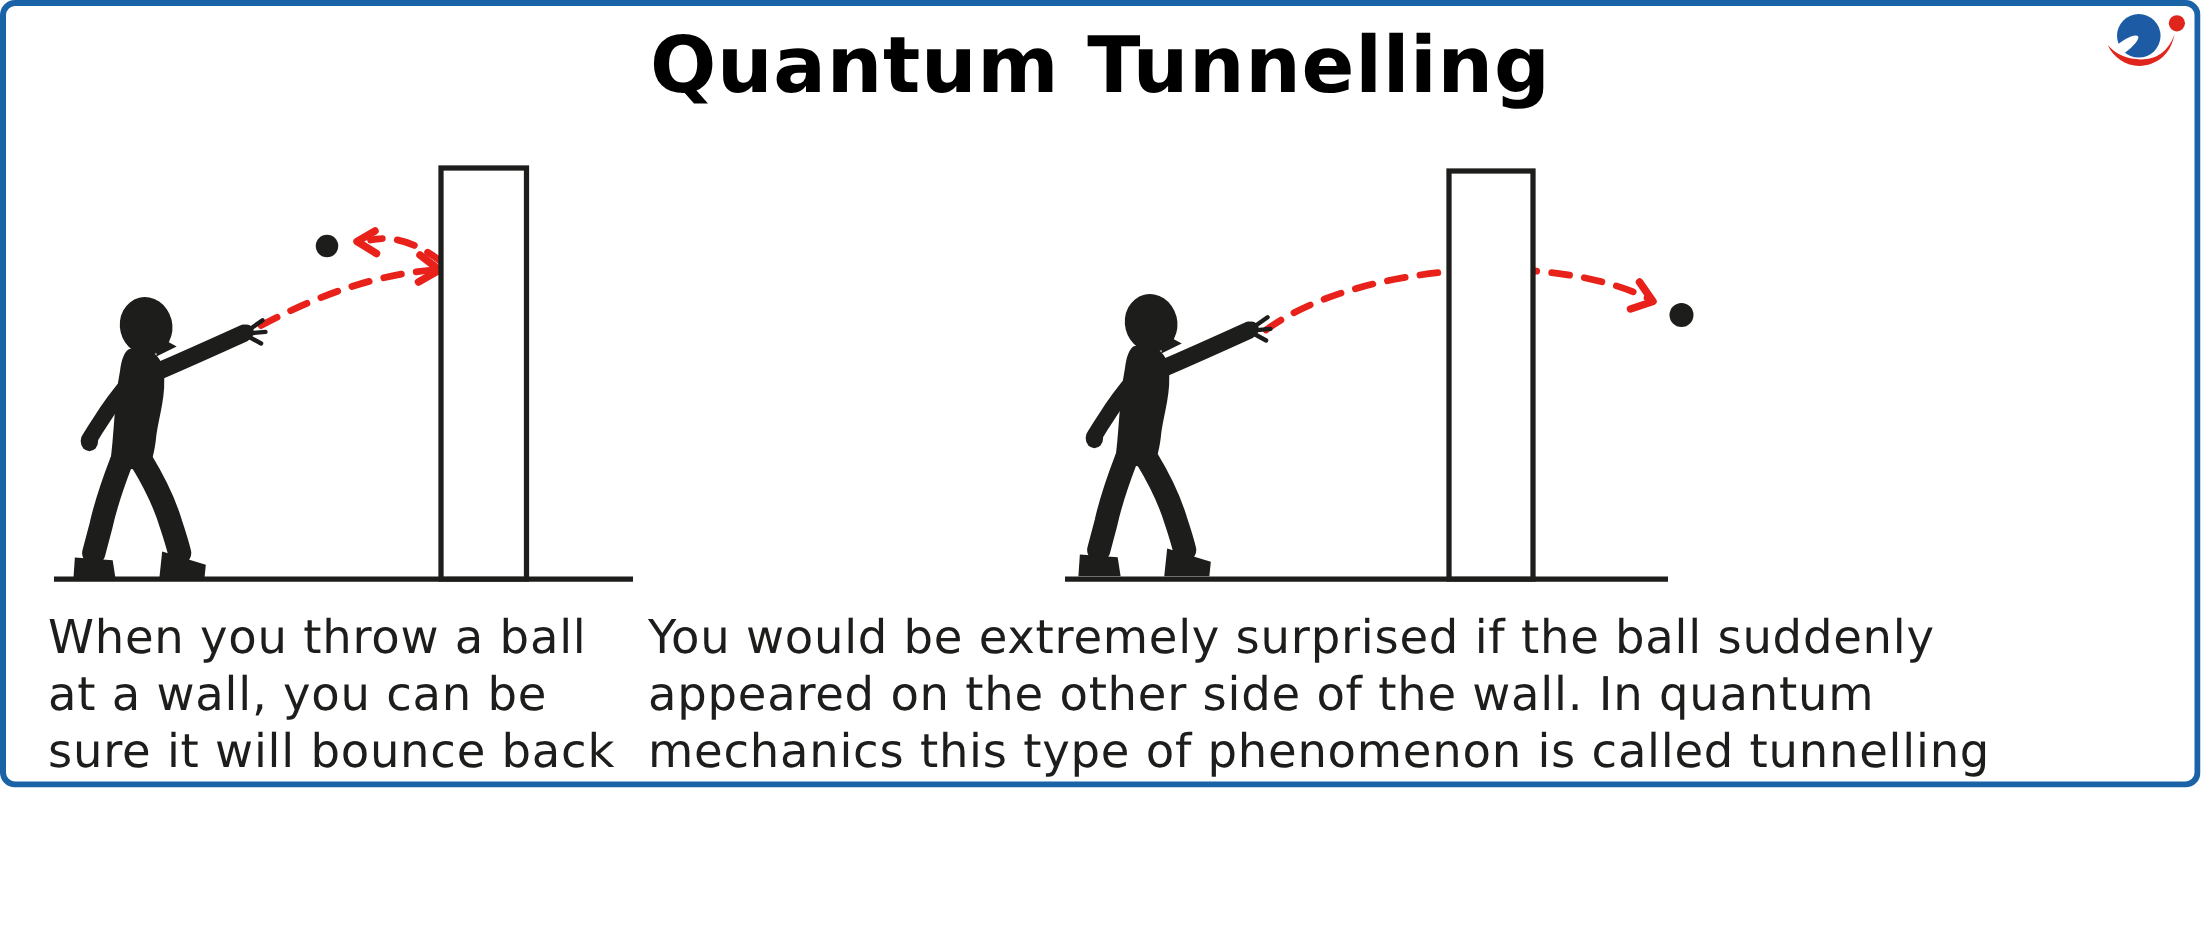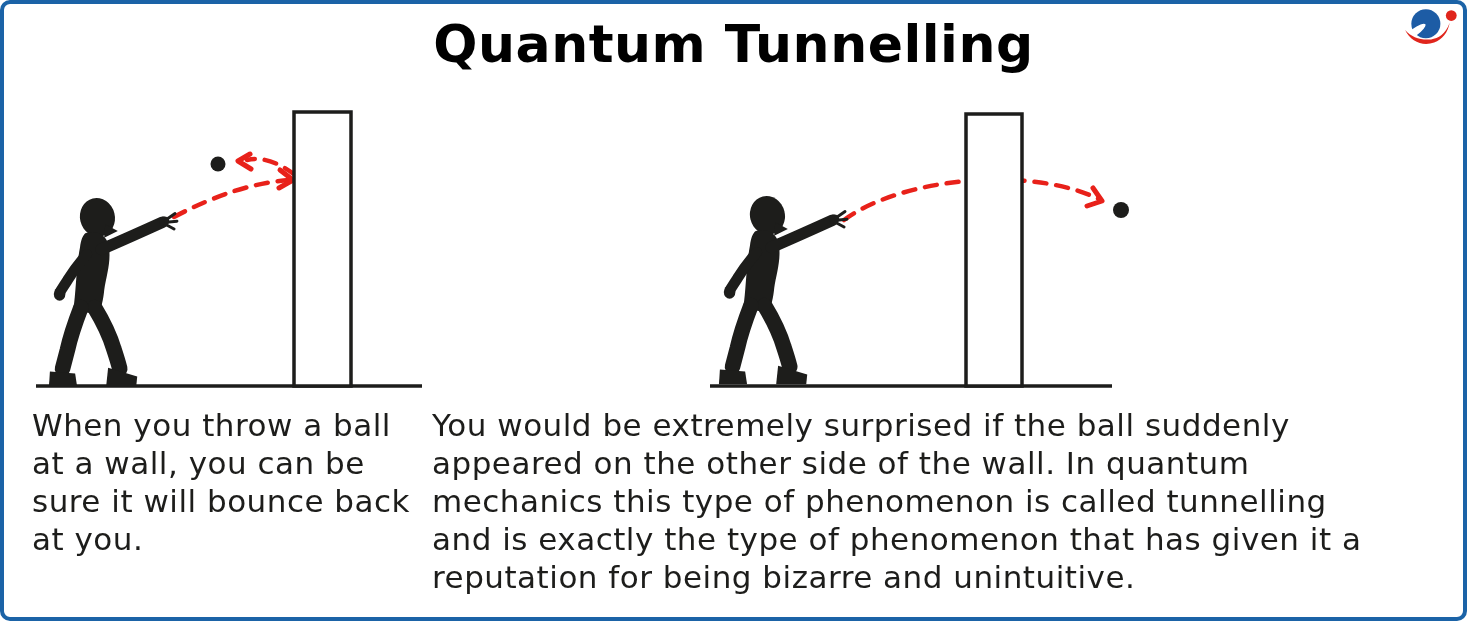--- a/index.html
+++ b/index.html
@@ -7,21 +7,21 @@
     --accent-red:#e8211a;
     --ink:#1d1d1b;
     --wall-fill:#ffffff;
     --logo-blue:#1d5ca5;
     --logo-red:#e0251c;
   }
   *{margin:0;padding:0;box-sizing:border-box;}
   body{background:#fff;font-family:"DejaVu Sans","Liberation Sans",sans-serif;}
   .card{
     position:relative;
-    width:1467px;height:621px;
+    width:1467px;height:525px;
     background:#fff;
     border:4px solid var(--border-blue);
     border-radius:10px;
     overflow:hidden;
   }
   .page-title{
     position:absolute;top:10px;left:0;right:0;
     text-align:center;
     font-size:52px;line-height:60px;font-weight:700;
     letter-spacing:0.5px;

